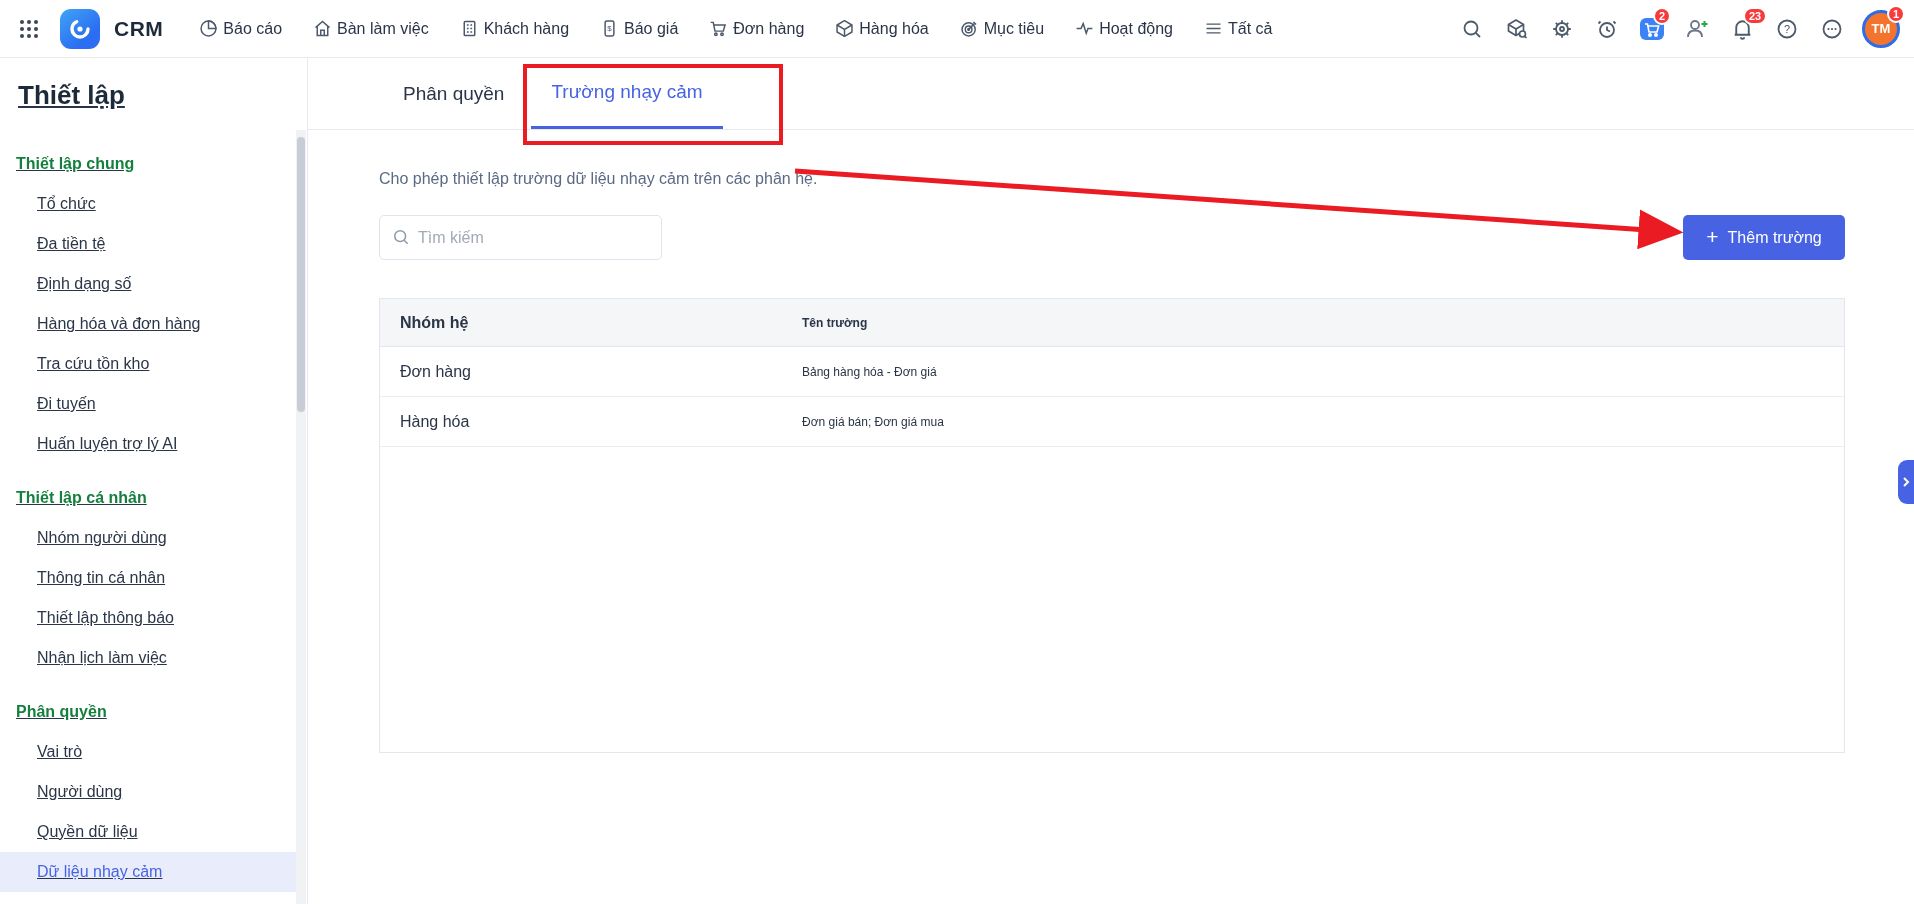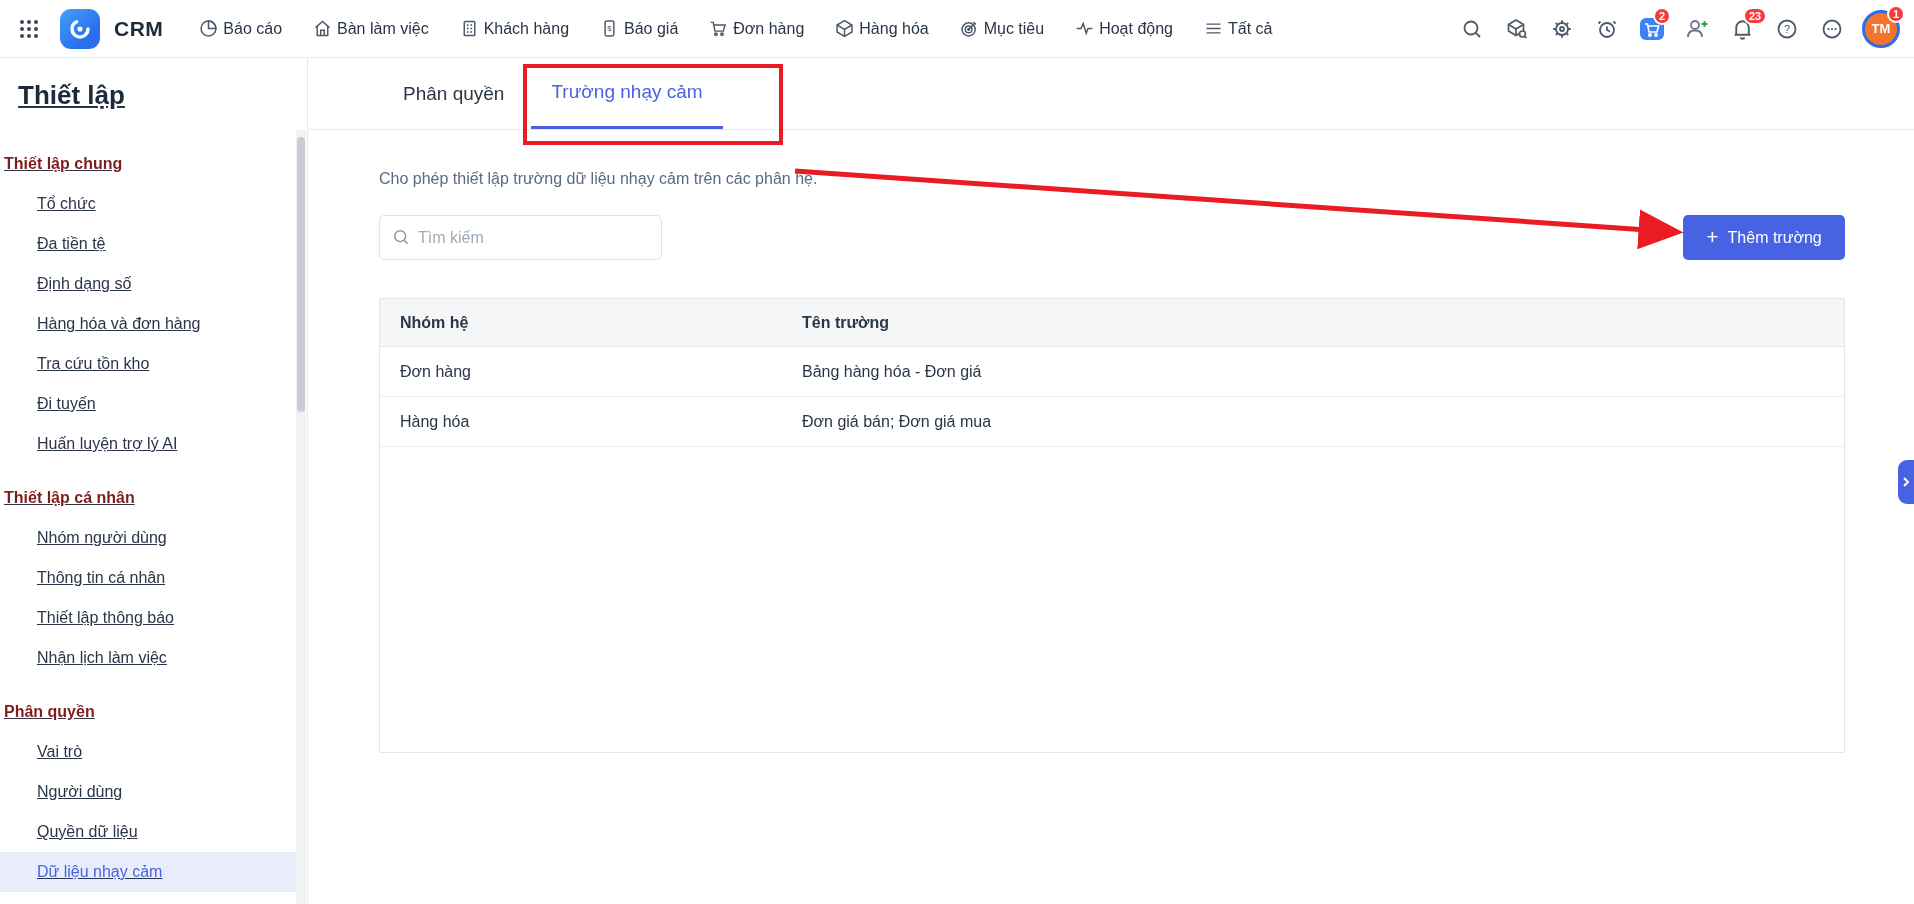--- a/index.html
+++ b/index.html
@@ -26,21 +26,21 @@
     display:flex; align-items:center; justify-content:center; cursor:pointer; }
   .avatar .badge { top:-8px; left:22px; }
 
   
   .shell { display:flex; height:846px; }
 
   
   .sidebar { position:relative; width:308px; border-right:1px solid #e7e9ee; background:#fff; flex:none;text-decoration:underline; }
   .sidebar-title { margin:16px 0 0 18px; font-size:26px; font-weight:bold; color:#1d2a3a; line-height:42px; }
   .side-list { margin-top:28px; }
-  .side-section { height:40px; line-height:40px; padding-left:4px; font-size:16px; font-weight:bold; color:#7f1d1d; margin-top:14px; }
+  .side-section { height:40px; line-height:40px; padding-left:16px; font-size:16px; font-weight:bold; color:#15803d; margin-top:14px; }
   .side-section:first-child { margin-top:0; }
   .side-item { height:40px; line-height:40px; padding-left:37px; font-size:16px; color:#2a3547; cursor:pointer; width:297px; }
   .side-item.active { background:#e9edfb; color:#4763e4; }
   .side-scroll-track { position:absolute; top:72px; right:1px; width:10px; height:774px; background:#f1f2f4; }
   .side-scroll-thumb { position:absolute; top:79px; right:2px; width:8px; height:275px; background:#c7ccd6; border-radius:4px; }
 
   
   .main { position:relative; flex:1; background:#fff; }
   .tabband { height:72px; border-bottom:1px solid #e7e9ee; display:flex; align-items:stretch; padding-left:85px; background:#fff; }
   .tab { display:flex; align-items:center; padding:0 10px; font-size:19px; color:#2a3547; cursor:pointer; }
@@ -59,21 +59,21 @@
     background:#4763e4; color:#fff; border:none; border-radius:5px; font-size:16px;
     display:flex; align-items:center; justify-content:center; gap:9px; cursor:pointer;
     font-family:"Liberation Sans","DejaVu Sans",sans-serif; }
   .add-btn .plus { font-size:21px; font-weight:normal; line-height:1; margin-top:-2px; }
 
   .table-card { position:absolute; left:71px; top:240px; width:1466px; height:455px;
     border:1px solid #e3e6ec; background:#fff; }
   .t-head { display:flex; height:48px; background:#f5f6f8; border-bottom:1px solid #e3e6ec; align-items:center; }
   .t-row { display:flex; height:50px; border-bottom:1px solid #e9ecf0; align-items:center; background:#fff; }
   .c1 { width:402px; padding-left:20px; font-size:16px; flex:none; }
-  .c2 { flex:1; padding-left:20px; font-size:16px; }
+  .c2 { flex:1; padding-left:20px; font-size:12px; }
   .t-head .c1,.t-head .c2 { font-weight:bold; color:#2a3547; }
 
   .expander { position:absolute; right:0; top:402px; width:16px; height:44px; background:#4763e4;
     border-radius:9px 0 0 9px; display:flex; align-items:center; justify-content:flex-start;
     cursor:pointer; padding-left:2px; }
 
   
   .anno-box { position:absolute; left:523px; top:64px; width:260px; height:81px;
     border:4px solid #ea1b22; pointer-events:none; z-index:40; }
   .anno-arrow { position:absolute; left:0; top:0; width:1914px; height:904px; pointer-events:none; z-index:41; }

